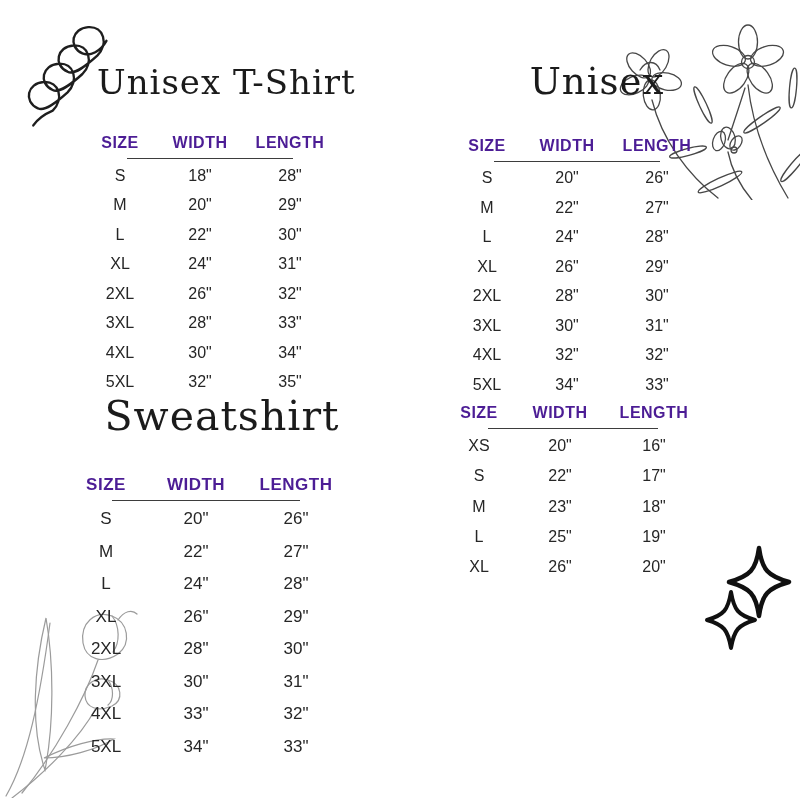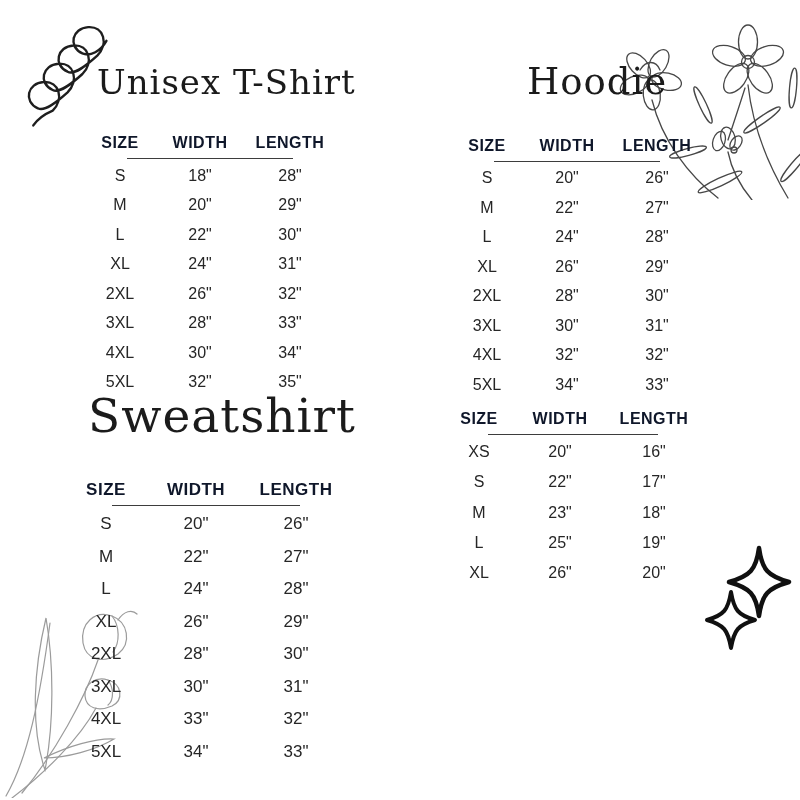--- a/index.html
+++ b/index.html
@@ -10,43 +10,43 @@
   }
   .deco { position:absolute; pointer-events:none; z-index:1; }
   .table-block { position:absolute; z-index:2; }
   .t-title {
     font-family:"DejaVu Serif","Liberation Serif",serif;
     font-weight:400; text-align:center; color:#1b1b1b; letter-spacing:1px;
     white-space:nowrap;
   }
   .thead {
     display:grid; grid-template-columns:var(--cols);
-    font-weight:700; color:#0f172a; letter-spacing:0.5px;
-    line-height:22px; margin-top:6px;
+    font-weight:700; color:#4c1d95; letter-spacing:0.5px;
+    line-height:22px; 
   }
   .thead span { text-align:center; }
   .underline { border-top:1.7px solid #3d3d3d; margin:4px 42px 0 42px; }
   .tbody { margin-top:2px; }
   .trow {
     display:grid; grid-template-columns:var(--cols);
     height:var(--rowh); align-items:center;
   }
   .cell { text-align:center; color:#262626; }
 
   
   .tb0 { left:85px; top:52px; width:250px; --cols:70px 90px 90px; --rowh:29.5px; font-size:16px; }
   .tb0 .t-title { font-size:34px; height:44px; line-height:44px; margin-top:8px; transform:translateX(12px);text-align:right; }
   .tb0 .thead { font-size:16px; }
   
   .tb1 { left:452px; top:52px; width:250px; --cols:70px 90px 90px; --rowh:29.5px; font-size:16px; }
   .tb1 .t-title { font-size:37px; height:44px; line-height:44px; margin-top:8px; transform:translateX(20px); }
   .tb1 .thead { font-size:16px; }
   
   .tb2 { left:66px; top:392px; width:280px; --cols:80px 100px 100px; --rowh:32.5px; font-size:17px; }
-  .tb2 .t-title { font-size:47px; height:48px; line-height:48px; margin-top:0; transform:translateX(16px); }
+  .tb2 .t-title { font-size:41px; height:48px; line-height:48px; margin-top:0; transform:translateX(16px); }
   .tb2 .thead { font-size:17px; }
   .tb2 .underline { margin:4px 46px 0 46px; }
   
   .tb3 { left:444px; top:402px; width:258px; --cols:70px 92px 96px; --rowh:30.3px; font-size:16px; }
   .tb3 .t-title { font-size:34px; height:44px; line-height:44px; margin-top:6px; transform:translateX(17px); }
   .tb3 .thead { font-size:16px; }
   .tb3 .underline { margin:4px 44px 0 44px; }
 </style>
 </head>
 <body>
@@ -179,21 +179,21 @@
         </div>
         <div class="trow">
           <span class="cell">5XL</span>
           <span class="cell">32"</span>
           <span class="cell">35"</span>
         </div>
       </div>
   </section>
 
   <section class="table-block tb1">
-    <h2 class="t-title">Hoodie</h2>
+    <h2 class="t-title">Unisex</h2>
     <div class="thead">
       <span>SIZE</span>
       <span>WIDTH</span>
       <span>LENGTH</span>
     </div>
     <div class="underline"></div>
     <div class="tbody">
         <div class="trow">
           <span class="cell">S</span>
           <span class="cell">20"</span>

